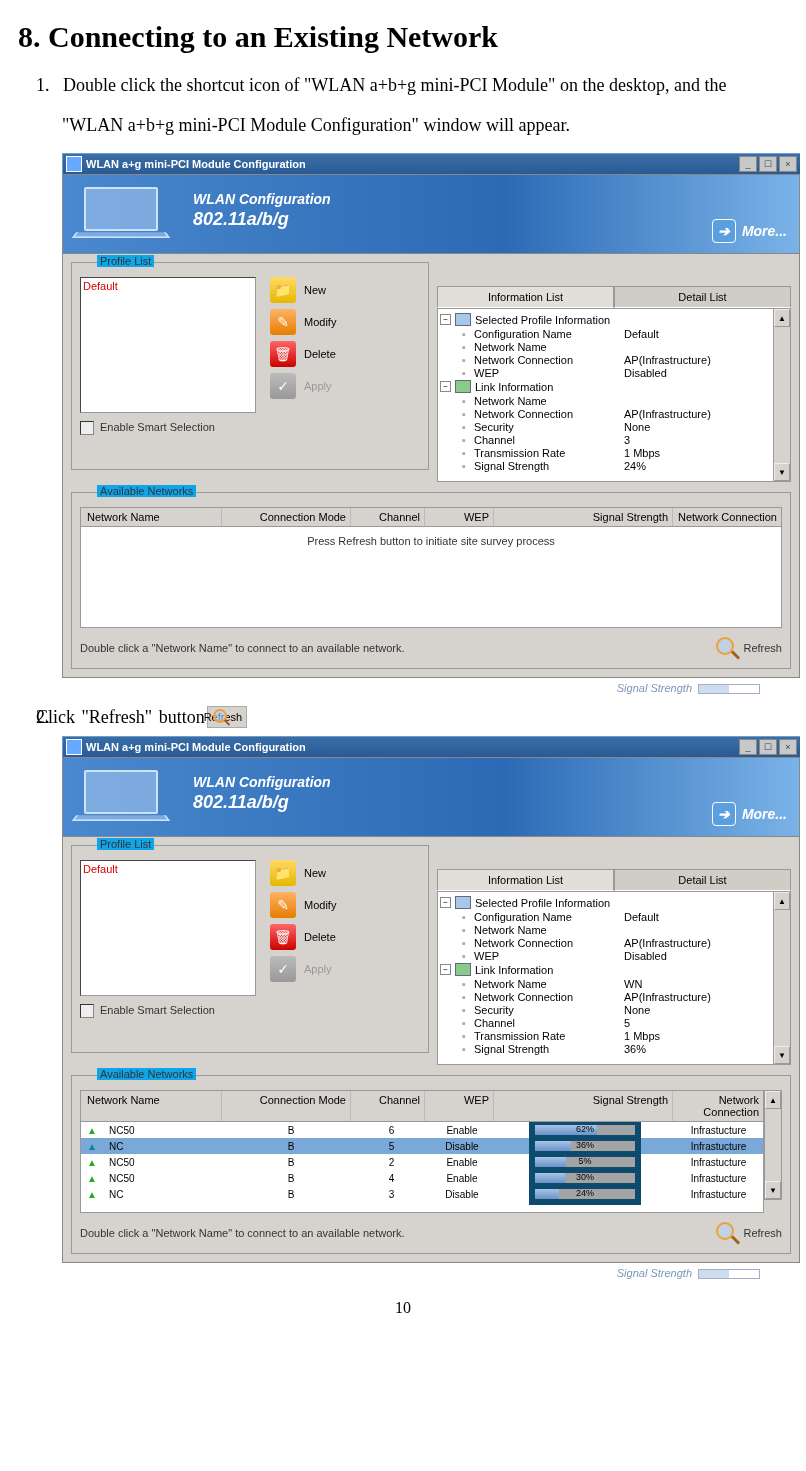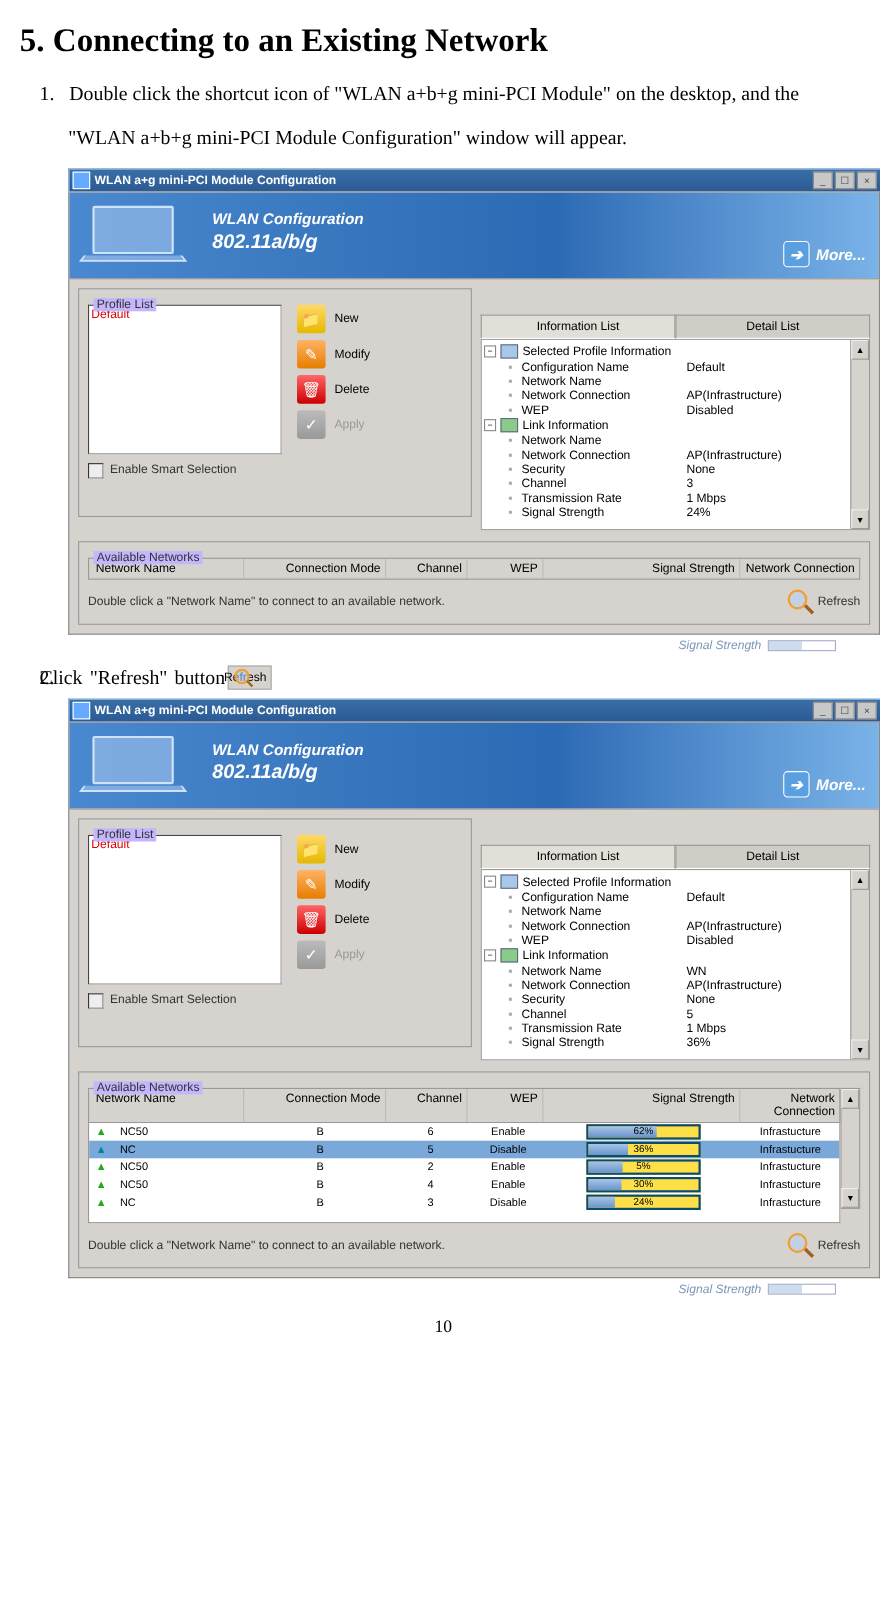--- a/index.html
+++ b/index.html
@@ -81,21 +81,21 @@
   .body-area {
     background:#d6d3ce;
     border-left:1px solid #888; border-right:1px solid #888; border-bottom:1px solid #888;
     padding:8px;
   }
   .top-row { display:flex; gap:8px; }
   .fieldset {
     border:1px solid #999; position:relative; padding:8px;
   }
   .fieldset-label {
-    position:absolute; top:-8px; left:13px; background:#c4b5fd; padding:0 3px; color:#333;margin-top:16px;
+    position:absolute; top:-8px; left:25px; background:#0ea5e9; padding:0 3px; color:#333;
   }
   .profile-panel { width:340px; height:190px; }
   .profile-inner { display:flex; gap:14px; margin-top:6px;}
   .profile-list {
     width:170px; height:130px; background:#fff; border:1px inset #999; padding:2px;
   }
   .profile-item-sel { color:#d00; }
   .profile-btns { display:flex; flex-direction:column; gap:6px; }
   .pbtn { display:flex; align-items:center; gap:8px; height:26px; }
   .pbtn-icon { width:26px; height:26px; border-radius:3px; display:flex; align-items:center; justify-content:center; font-size:14px; color:#fff;}
@@ -137,21 +137,21 @@
   .col-conn { flex:1; border-right:none !important;}
   .avail-list { background:#fff; border:1px solid #999; border-top:none; height:100px; position:relative; overflow:hidden;}
   .avail-list-small { height:90px; }
   .empty-msg { text-align:center; padding-top:8px; color:#333;}
   .net-row { display:flex; align-items:center; height:16px; font-size:10px;}
   .net-row.sel { background:#7aa8d8;}
   .net-row > div { padding:1px 4px; overflow:hidden;}
   .net-icon { width:14px; margin-left:2px;}
   .antenna { color:#2a2; font-size:10px;}
   .antenna-sel { color:#089;}
-  .sig-bar-outer { width:100px; height:10px; border:2px solid #0c4a6e; background:#fde047; position:relative; margin:0 auto;}
+  .sig-bar-outer { width:100px; height:10px; border:6px solid #0c4a6e; background:#a3a3a3; position:relative; margin:0 auto;}
   .sig-bar-fill { height:100%; background:linear-gradient(#a8c4e8,#6a94c8);}
   .sig-bar-txt { position:absolute; left:0; right:0; top:-1px; text-align:center; font-size:9px;}
   .dblclick-hint { margin-top:8px; color:#333; display:flex; align-items:center;}
   .refresh-btn { margin-left:auto; display:flex; align-items:center; gap:4px;}
   .magnify { width:24px; height:24px; position:relative;}
   .magnify-circle { width:14px; height:14px; border:2px solid #f0a030; border-radius:50%; background:rgba(180,210,245,.6); position:absolute; top:1px; left:1px;}
   .magnify-handle { width:3px; height:10px; background:#a06020; position:absolute; bottom:0; right:2px; transform:rotate(-45deg);}
   .sigstr-footer { text-align:right; padding:4px 40px 0 0; color:#7a98b8; font-style:italic; font-size:11px;}
   .sigstr-bar { display:inline-block; width:60px; height:8px; border:1px solid #aac; background:linear-gradient(90deg,#cde 50%,#fff 50%); vertical-align:middle; margin-left:6px;}
   .page-num { text-align:center; font-family:"Times New Roman",serif; font-size:16px; margin-top:20px;}
@@ -160,21 +160,21 @@
     border:1px solid #aaa; padding:1px 4px; font-family:Tahoma,sans-serif; font-size:11px;
     margin:0 2px; vertical-align:middle;
   }
   .inline-refresh .magnify { width:18px; height:18px;}
   .inline-refresh .magnify-circle { width:10px; height:10px;}
   .inline-refresh .magnify-handle { width:2px; height:7px;}
 </style>
 </head>
 <body>
 
-<h2>5. Connecting to an Existing Network</h2>
+<h2>8. Connecting to an Existing Network</h2>
 
 <p class="step">
   <span>1.</span>&nbsp;&nbsp;&nbsp;<span>Double click the shortcut icon of "WLAN a+b+g mini-PCI Module" on the desktop, and the "WLAN a+b+g mini-PCI Module Configuration" window will appear.</span>
 </p>
 
 <div class="screenshot">
   <div class="titlebar">
     <div class="titlebar-icon"></div>
     <div class="titlebar-text">WLAN a+g mini-PCI Module Configuration</div>
     <div class="winbtn">_</div>
@@ -303,20 +303,23 @@
     </div>
     <div class="fieldset avail-panel" style="padding-top:14px;">
       <div class="fieldset-label">Available Networks</div>
       <div class="avail-header-row">
         <div class="col-name">Network Name</div>
         <div class="col-mode">Connection Mode</div>
         <div class="col-chan">Channel</div>
         <div class="col-wep">WEP</div>
         <div class="col-sig">Signal Strength</div>
         <div class="col-conn">Network Connection</div>
+      </div>
+      <div class="avail-list">
+        <div class="empty-msg">Press Refresh button to initiate site survey process</div>
       </div>
       <div class="dblclick-hint">
         <span>Double click a "Network Name" to connect to an available network.</span>
         <div class="refresh-btn">
           <div class="magnify">
               <div class="magnify-circle"></div>
               <div class="magnify-handle"></div>
             </div>
           <span>Refresh</span>
         </div>

